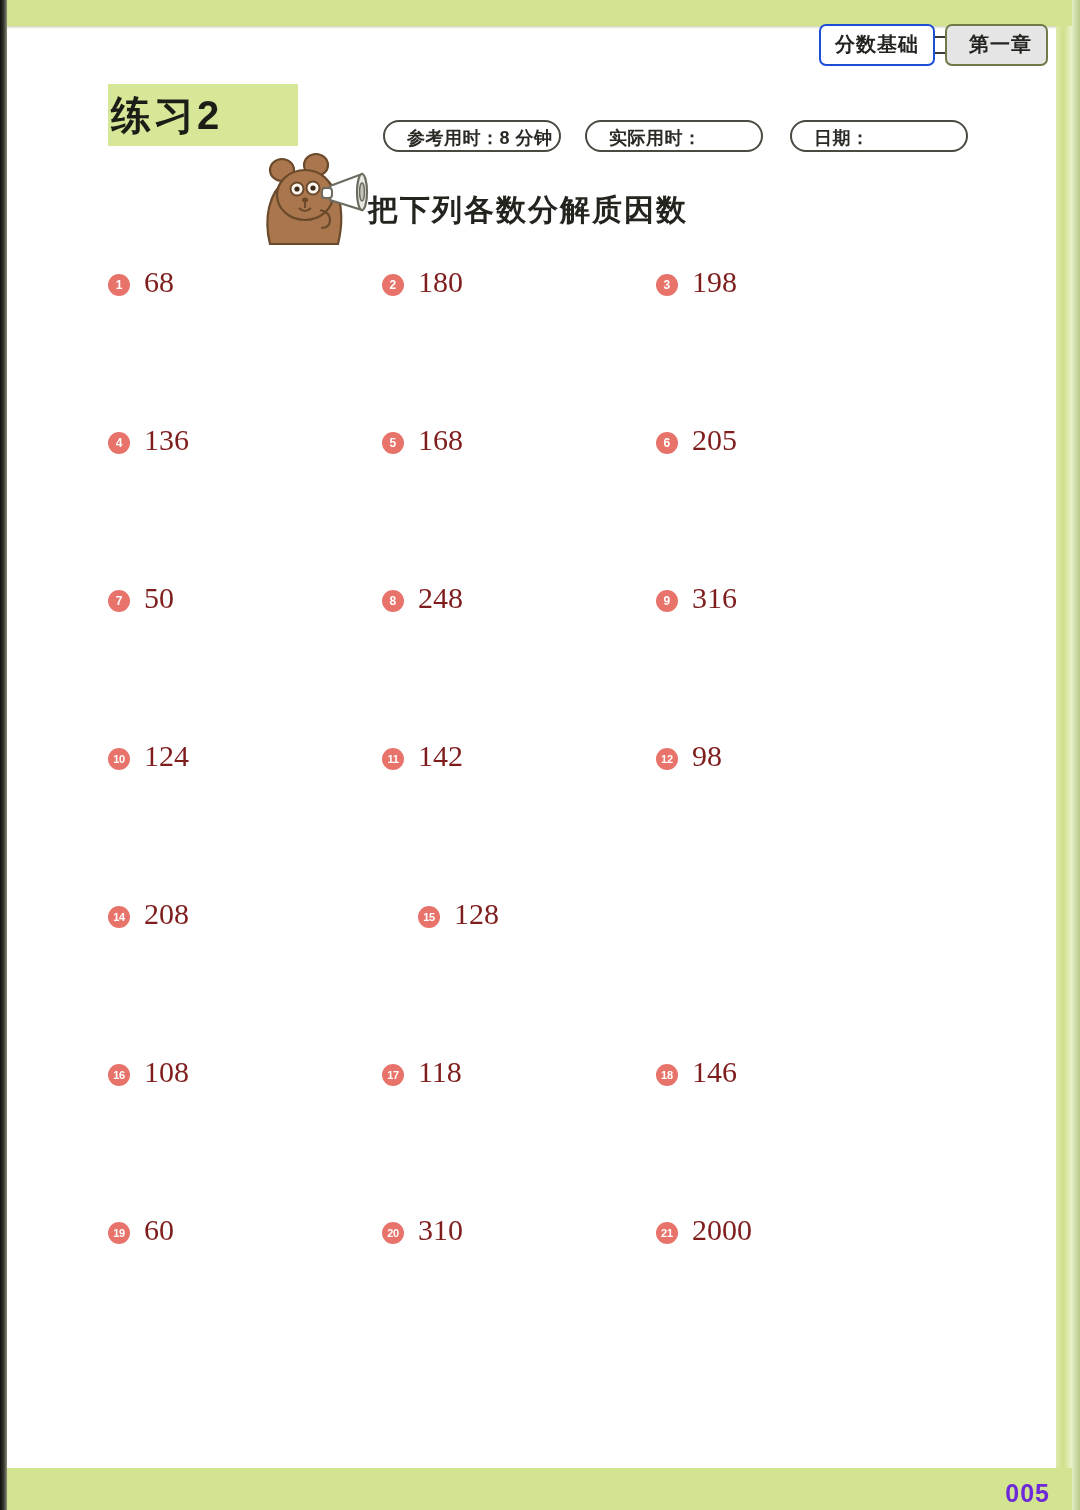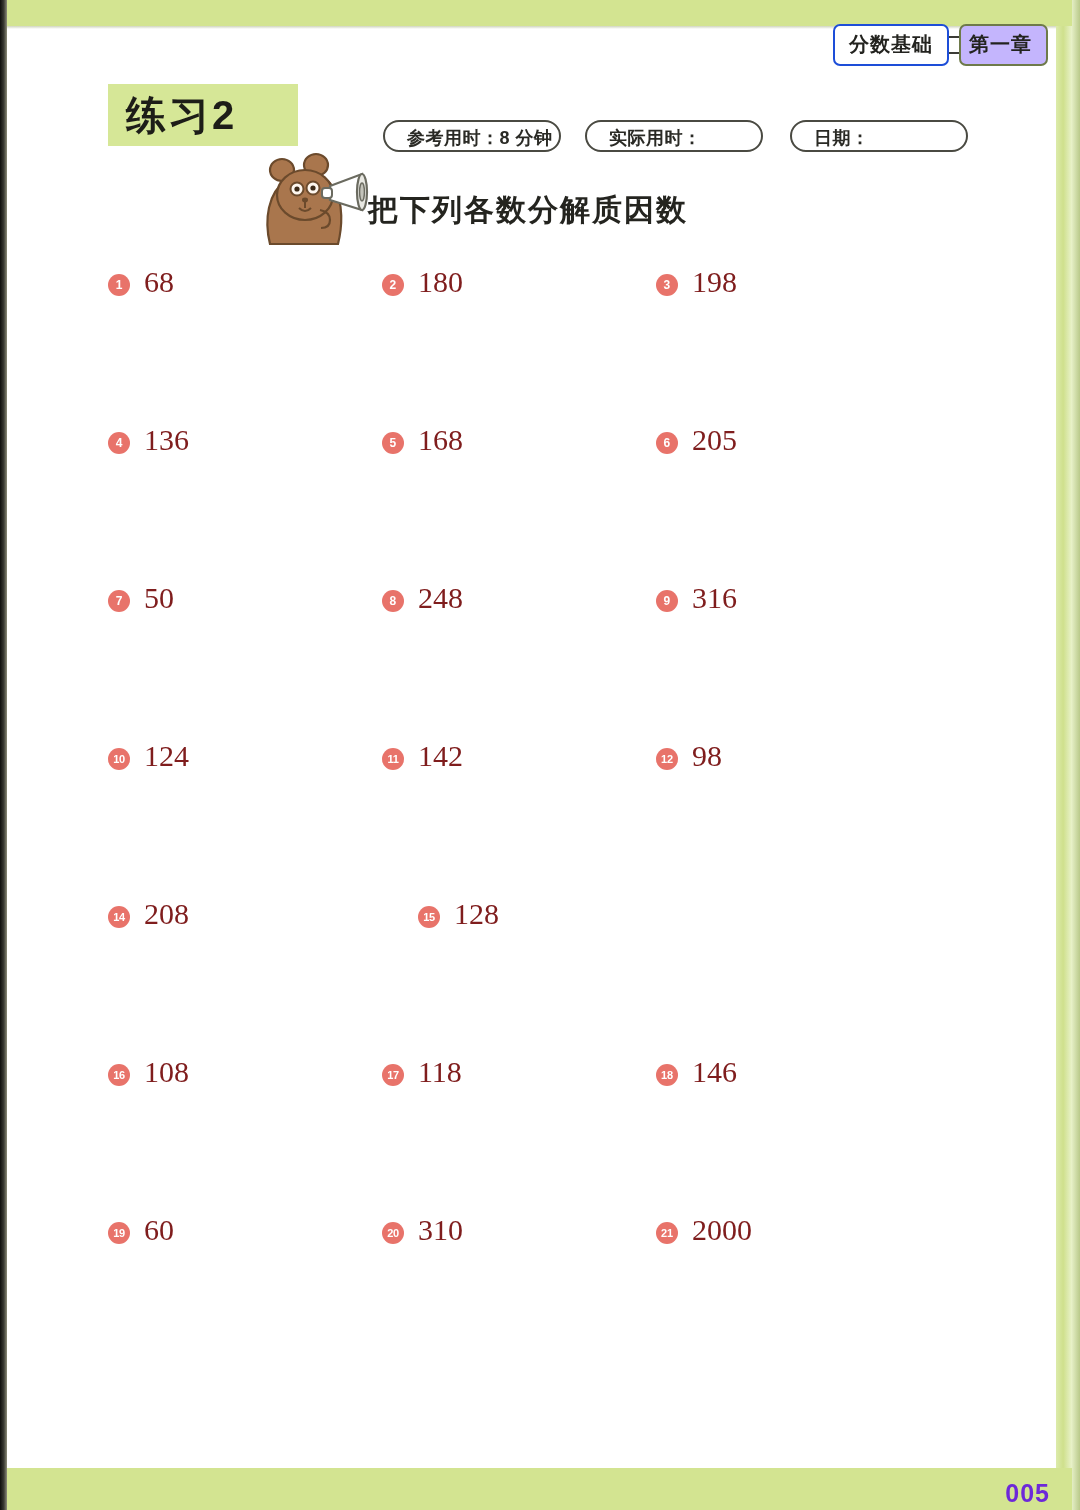--- a/index.html
+++ b/index.html
@@ -87,42 +87,42 @@
   .tab-connector {
     width: 14px;
     height: 14px;
     border-top: 2px solid #3c3c36;
     border-bottom: 2px solid #3c3c36;
     margin: 0 -2px;
   }
   .tab-chapter {
     border: 2px solid #6e7a4a;
     border-radius: 7px;
-    background: #c4b5fd;
-    padding: 5px 14px 6px 8px;
+    background: #e5e5e5;
+    padding: 5px 14px 6px 22px;
     font-size: 20px;
     font-weight: bold;
     color: #23231f;
     letter-spacing: 1px;
   }
   
   .title-row {
     position: absolute;
     left: 0; top: 84px;
     width: 1080px;
     height: 72px;
   }
   .exercise-badge {
     position: absolute;
     left: 108px; top: 0;
     width: 190px; height: 62px;
     background: #d6e797;
     display: flex;
     align-items: center;
-    padding-left: 18px;
+    padding-left: 3px;
     box-sizing: border-box;
   }
   .exercise-badge-text {
     font-size: 40px;
     font-weight: bold;
     color: #1d1d18;
     letter-spacing: 3px;
     font-family: "Liberation Sans", "DejaVu Sans", sans-serif;
   }
   .mascot {

